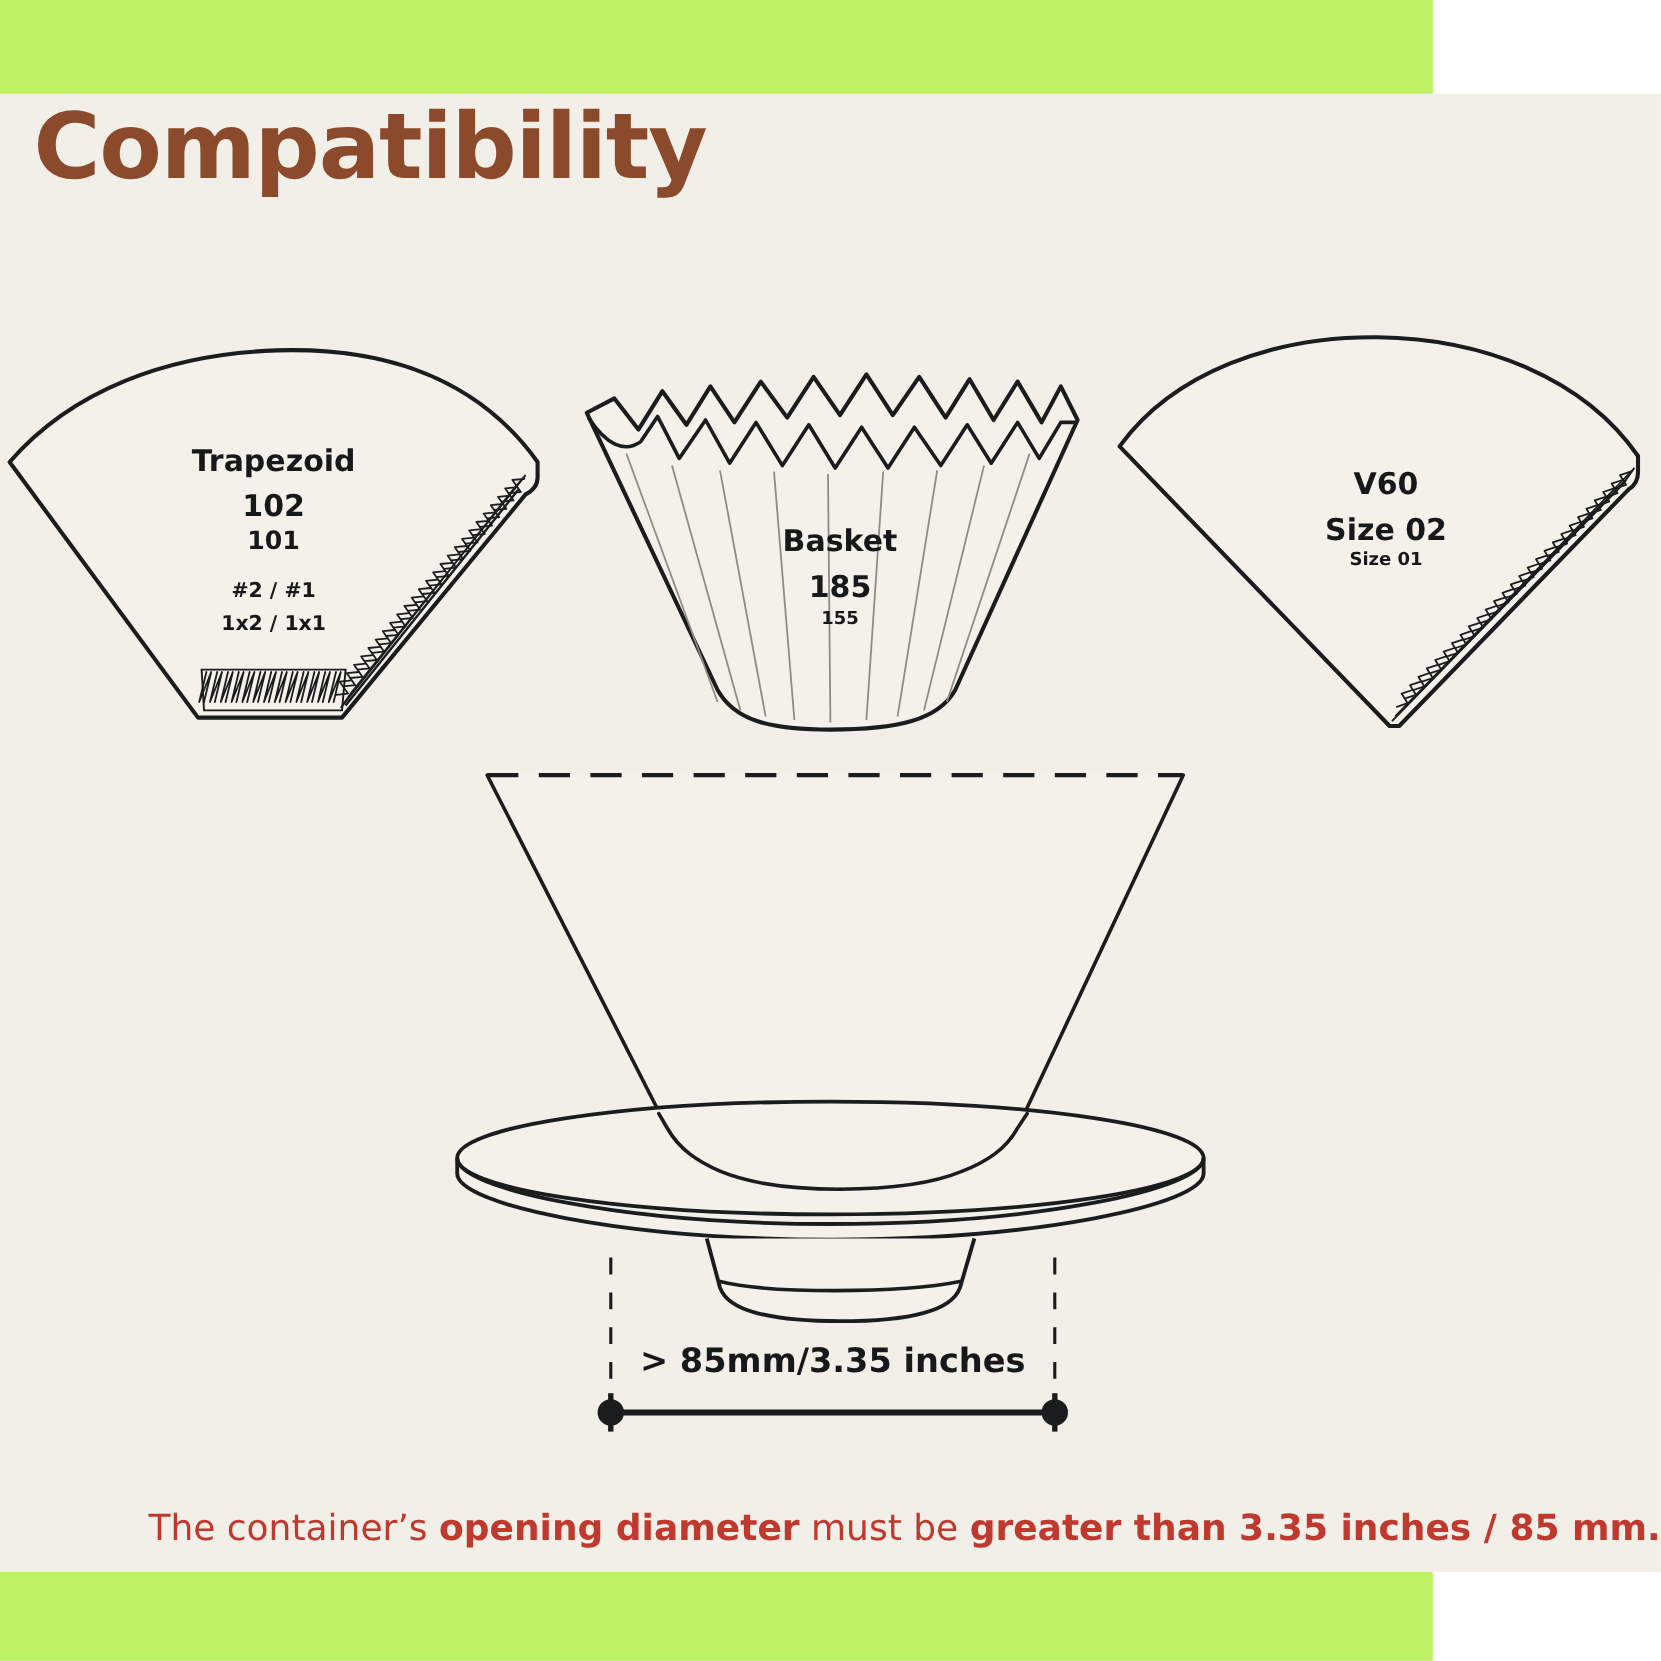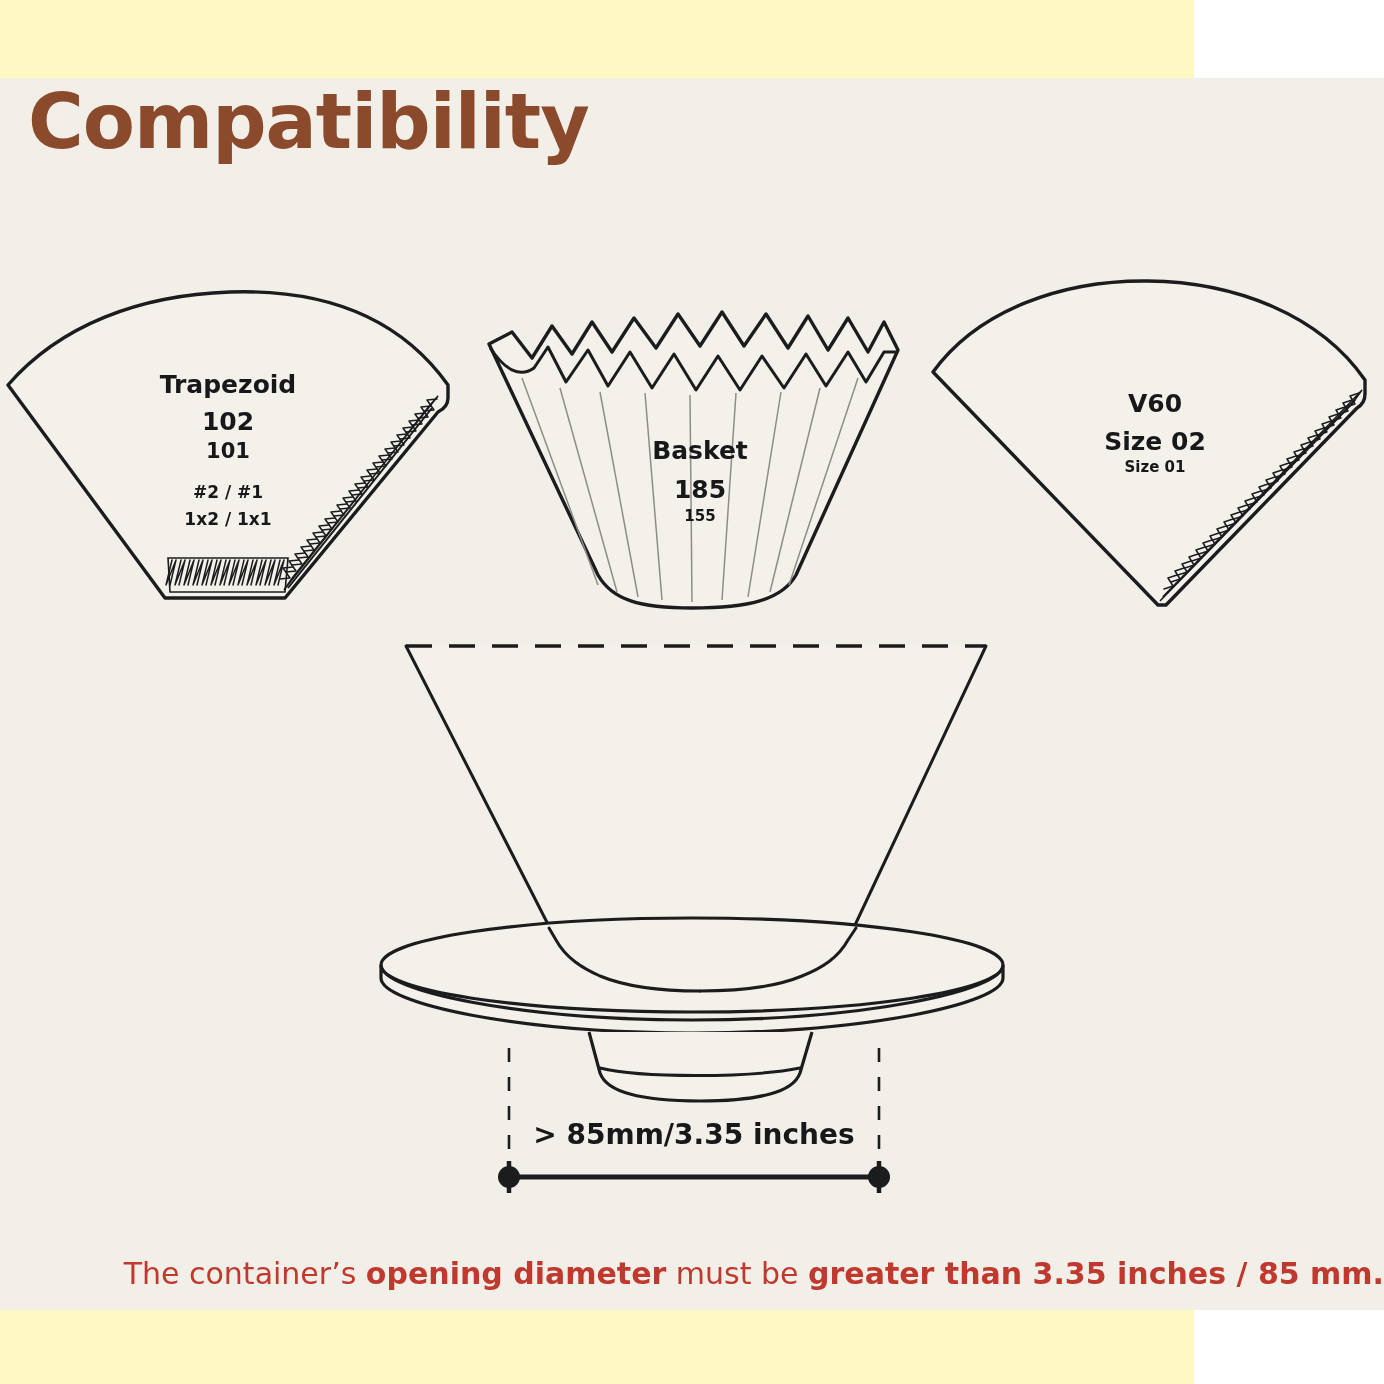--- a/index.html
+++ b/index.html
@@ -10,21 +10,21 @@
   body {
     width: 1384px;
     height: 1384px;
     font-family: "DejaVu Sans", "Liberation Sans", sans-serif;
     overflow: hidden;
   }
   #stage {
     position: relative;
     width: 1194px;
     height: 1384px;
-    background: #fef9c3;
+    background: #bef264;
   }
   #canvas-bg {
     position: absolute;
     left: 0;
     top: 78px;
     width: 1384px;
     height: 1232px;
     background: #f2efe8;
   }
   #page-title {

